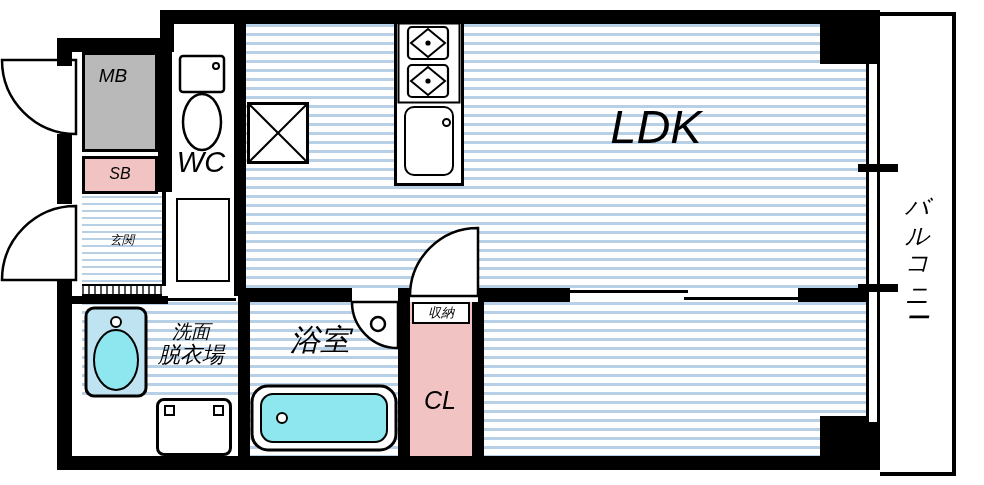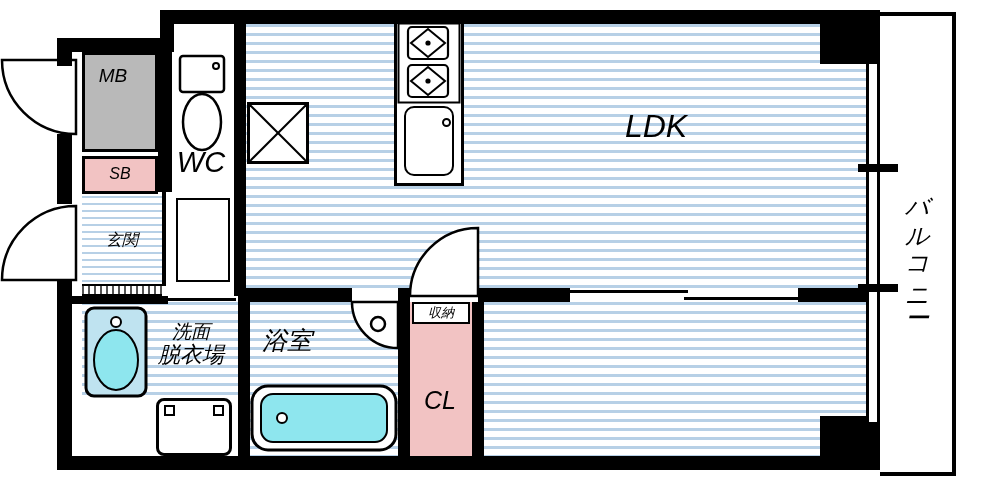--- a/index.html
+++ b/index.html
@@ -120,22 +120,22 @@
 
   <div class="thin" style="left:168px;top:298px;width:68px;height:3px"></div>
 
   <div class="abs" style="left:866px;top:64px;width:14px;height:358px;background:#fff;border-left:3px solid #000;border-right:3px solid #000"></div>
   <div class="thin" style="left:858px;top:164px;width:40px;height:8px"></div>
   <div class="thin" style="left:858px;top:284px;width:40px;height:8px"></div>
 
   <div class="label" style="left:113px;top:75px;font-size:19px">MB</div>
   <div class="label" style="left:201px;top:162px;font-size:29px">WC</div>
   <div class="label" style="left:120px;top:174px;font-size:16px">SB</div>
-  <div class="label" style="left:122px;top:240px;font-size:16px">玄関</div>
-  <div class="label" style="left:656px;top:126px;font-size:32px">LDK</div>
+  <div class="label" style="left:122px;top:240px;font-size:12px">玄関</div>
+  <div class="label" style="left:656px;top:126px;font-size:47px">LDK</div>
   <div class="label vtext" style="left:917px;top:244px;font-size:24px">バルコニー</div>
   <div class="label" style="left:191px;top:331px;font-size:19px">洗面</div>
   <div class="label" style="left:191px;top:355px;font-size:22px">脱衣場</div>
-  <div class="label" style="left:287px;top:340px;font-size:25px">浴室</div>
+  <div class="label" style="left:320px;top:340px;font-size:30px">浴室</div>
   <div class="label" style="left:440px;top:400px;font-size:25px">CL</div>
   <div class="label" style="left:441px;top:312px;font-size:13px">収納</div>
 
 </div>
 
 </body></html>

